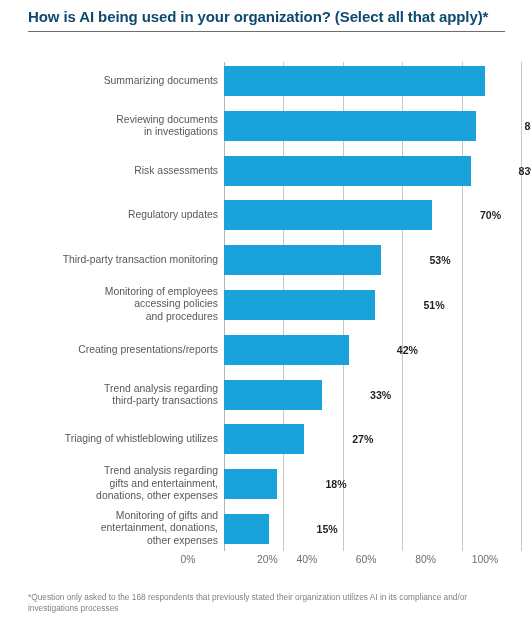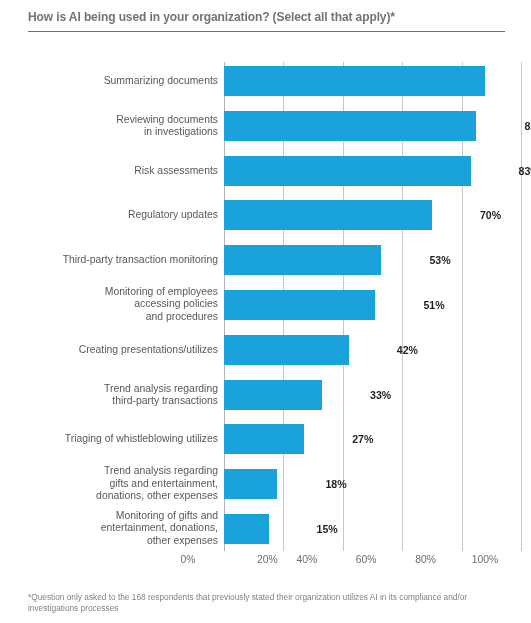--- a/index.html
+++ b/index.html
@@ -21,23 +21,23 @@
 
   
   #chart-header {
     position: absolute;
     left: 28px;
     top: 8px;
     width: 477px;
   }
 
   #chart-title {
-    font-size: 12px;
+    font-size: 15px;
     font-weight: bold;
-    color: #737373;
+    color: #0c4a6e;
     letter-spacing: -0.1px;
     line-height: 18px;
     white-space: nowrap;
   }
 
   #header-rule {
     margin-top: 5px;
     height: 1px;
     width: 477px;
     background: #6e6e6e;
@@ -208,21 +208,21 @@
           </div>
         </div>
         <div class="bar-row" style="top: 228px;">
           <div class="row-label">Monitoring of employees<br>accessing policies<br>and procedures</div>
           <div class="bar-track">
             <div class="bar" style="width: 151.47px; background: rgb(26, 163, 219); height: 30px;"></div>
             <div class="bar-value" style="left: 158.47px;">51%</div>
           </div>
         </div>
         <div class="bar-row" style="top: 272.8px;">
-          <div class="row-label">Creating presentations/utilizes</div>
+          <div class="row-label">Creating presentations/reports</div>
           <div class="bar-track">
             <div class="bar" style="width: 124.74px; background: rgb(26, 163, 219); height: 30px;"></div>
             <div class="bar-value" style="left: 131.74px;">42%</div>
           </div>
         </div>
         <div class="bar-row" style="top: 317.6px;">
           <div class="row-label">Trend analysis regarding<br>third-party transactions</div>
           <div class="bar-track">
             <div class="bar" style="width: 98.01px; background: rgb(26, 163, 219); height: 30px;"></div>
             <div class="bar-value" style="left: 105.01px;">33%</div>

